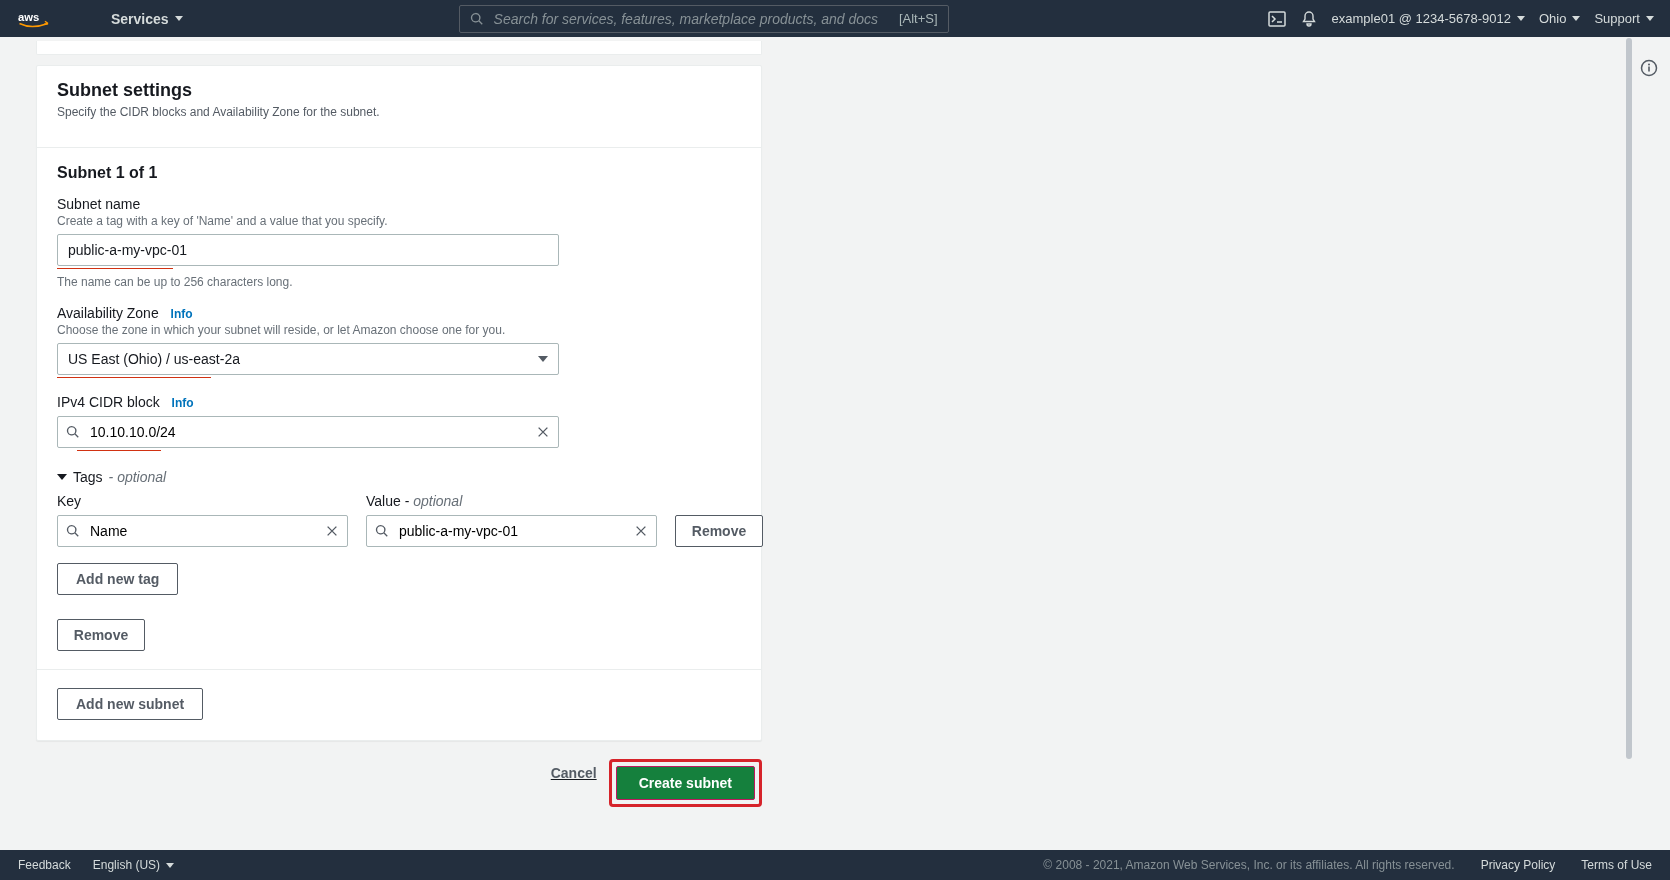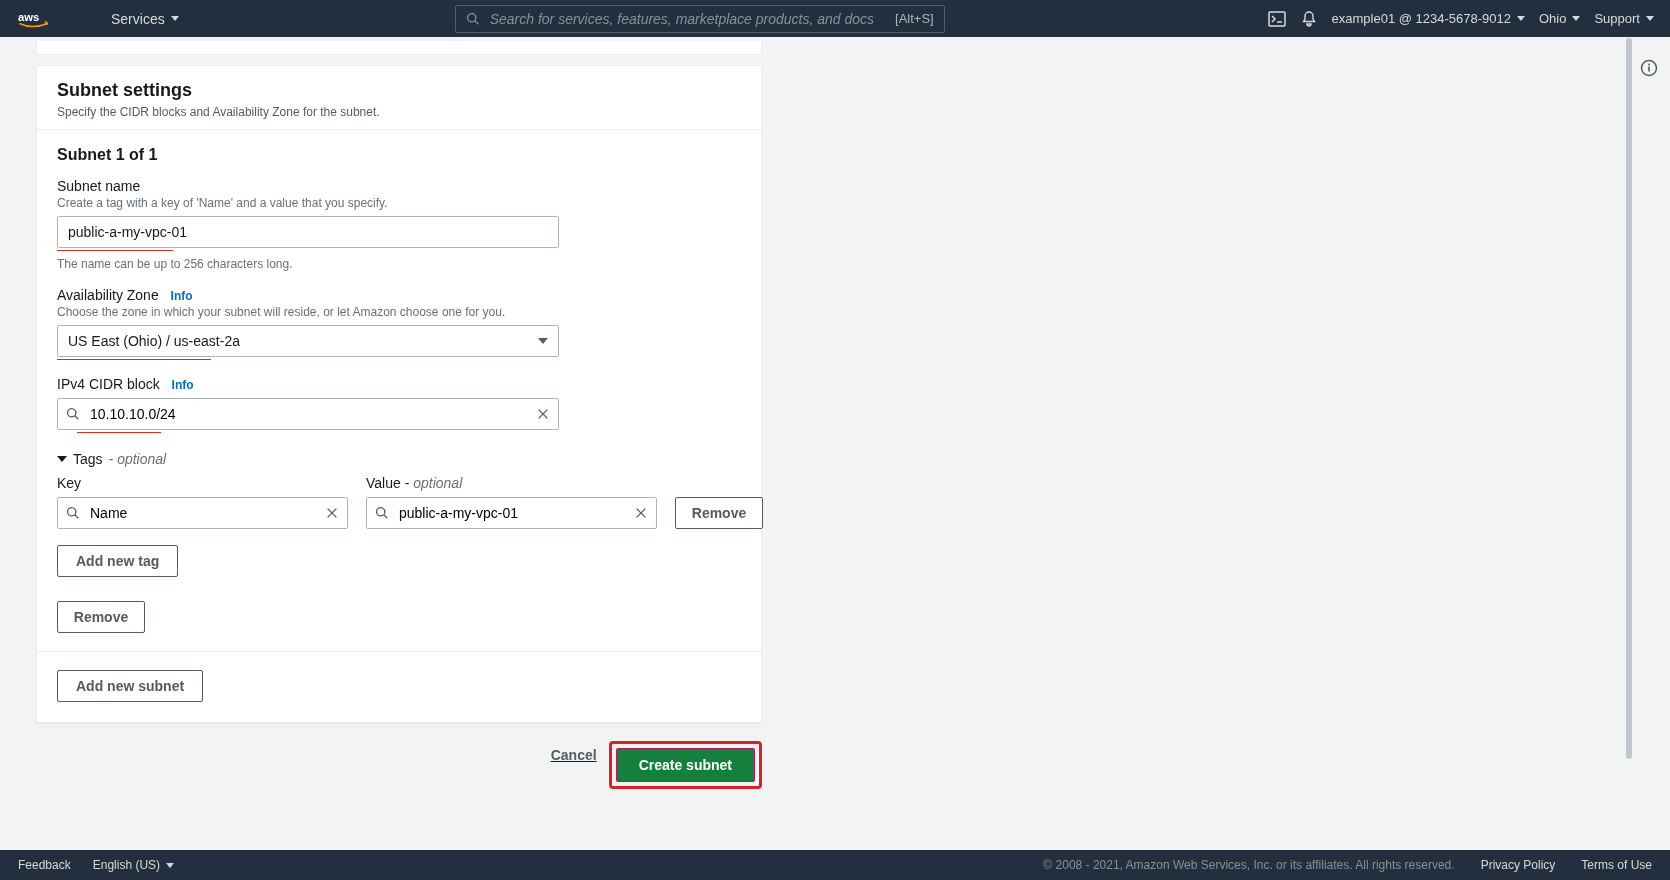--- a/index.html
+++ b/index.html
@@ -1,41 +1,41 @@
 <!DOCTYPE html>
 <html><head>
 <meta charset="utf-8">
 <style>
   html,body{margin:0;padding:0;height:100%;font-family:"Amazon Ember","Helvetica Neue",Arial,sans-serif;font-size:14px;color:#16191f;background:#f2f3f3;}
   *{box-sizing:border-box;}
   
   .topnav{background:#232f3e;height:37px;display:flex;align-items:center;color:#d5dbdb;gap:28px;}
   .logo{display:flex;align-items:center;margin:0 12px 0 18px;}
   .logo svg{height:18px;}
-  .services{display:flex;align-items:center;gap:6px;font-size:14px;color:#d5dbdb;cursor:pointer;padding:0 8px;}
+  .services{display:flex;align-items:center;gap:6px;font-size:14px;color:#d5dbdb;cursor:pointer;padding:0 8px;font-weight:bold;}
   .caret-down{width:0;height:0;border-left:4px solid transparent;border-right:4px solid transparent;border-top:5px solid #d5dbdb;display:inline-block;}
   .search-wrap{flex:0 0 auto;margin-left:240px;}
   .search{display:flex;align-items:center;border:1px solid #545b64;border-radius:2px;width:490px;height:28px;padding:0 10px;color:#879196;}
   .search svg{width:14px;height:14px;margin-right:10px;fill:#879196;}
   .search-text{flex:1;font-style:italic;font-size:14px;}
   .search-kbd{font-size:13px;color:#aab7b8;}
   .nav-spacer{flex:1;}
   .nav-right{display:flex;align-items:center;gap:14px;padding-right:16px;}
   .nav-item{display:flex;align-items:center;gap:6px;color:#d5dbdb;font-size:13px;cursor:pointer;}
   .nav-ic{width:18px;height:18px;}
   
   .main-wrap{display:flex;height:calc(100% - 37px - 30px);}
   .content{flex:1;overflow-y:auto;padding:0 0 20px 0;}
   .side-gutter{flex:0 0 42px;display:flex;justify-content:center;padding-top:22px;}
   .info-circle{width:18px;height:18px;}
   .scroll-ind{width:6px;background:#c1c6cc;border-radius:3px;position:absolute;right:38px;top:38px;height:721px;}
   
   .panel-ghost{border:1px solid #eaeded;background:#fff;margin:4px 0 0 36px;width:726px;height:14px;border-top:none;border-radius:0 0 2px 2px;}
   .panel{border:1px solid #eaeded;border-radius:2px;background:#fff;margin:10px 0 0 36px;width:726px;box-shadow:0 1px 1px rgba(0,0,0,0.05);}
-  .panel-head{padding:14px 20px 10px 20px;border-bottom:1px solid #eaeded;}
+  .panel-head{padding:14px 20px 28px 20px;border-bottom:1px solid #eaeded;}
   .panel-head h2{font-size:18px;font-weight:700;margin:0 0 4px 0;color:#16191f;}
   .panel-head p{margin:0;font-size:12px;color:#545b64;}
   .panel-body{padding:16px 20px 20px 20px;}
   .sub-h{font-size:16px;font-weight:700;margin:0 0 14px 0;}
   .field{margin:10px 0 0 0;}
   .field-label{font-size:14px;color:#16191f;}
   .field-help{font-size:12px;color:#687078;margin:2px 0 6px 0;}
   .info-link{color:#0073bb;font-size:12px;font-weight:700;margin-left:8px;cursor:pointer;}
   .txt-input{width:502px;height:32px;border:1px solid #aab7b8;border-radius:2px;padding:0 10px;font-size:14px;color:#16191f;background:#fff;}
   .select{width:502px;height:32px;border:1px solid #aab7b8;border-radius:2px;padding:0 10px;font-size:14px;display:flex;align-items:center;justify-content:space-between;background:#fff;cursor:pointer;}

